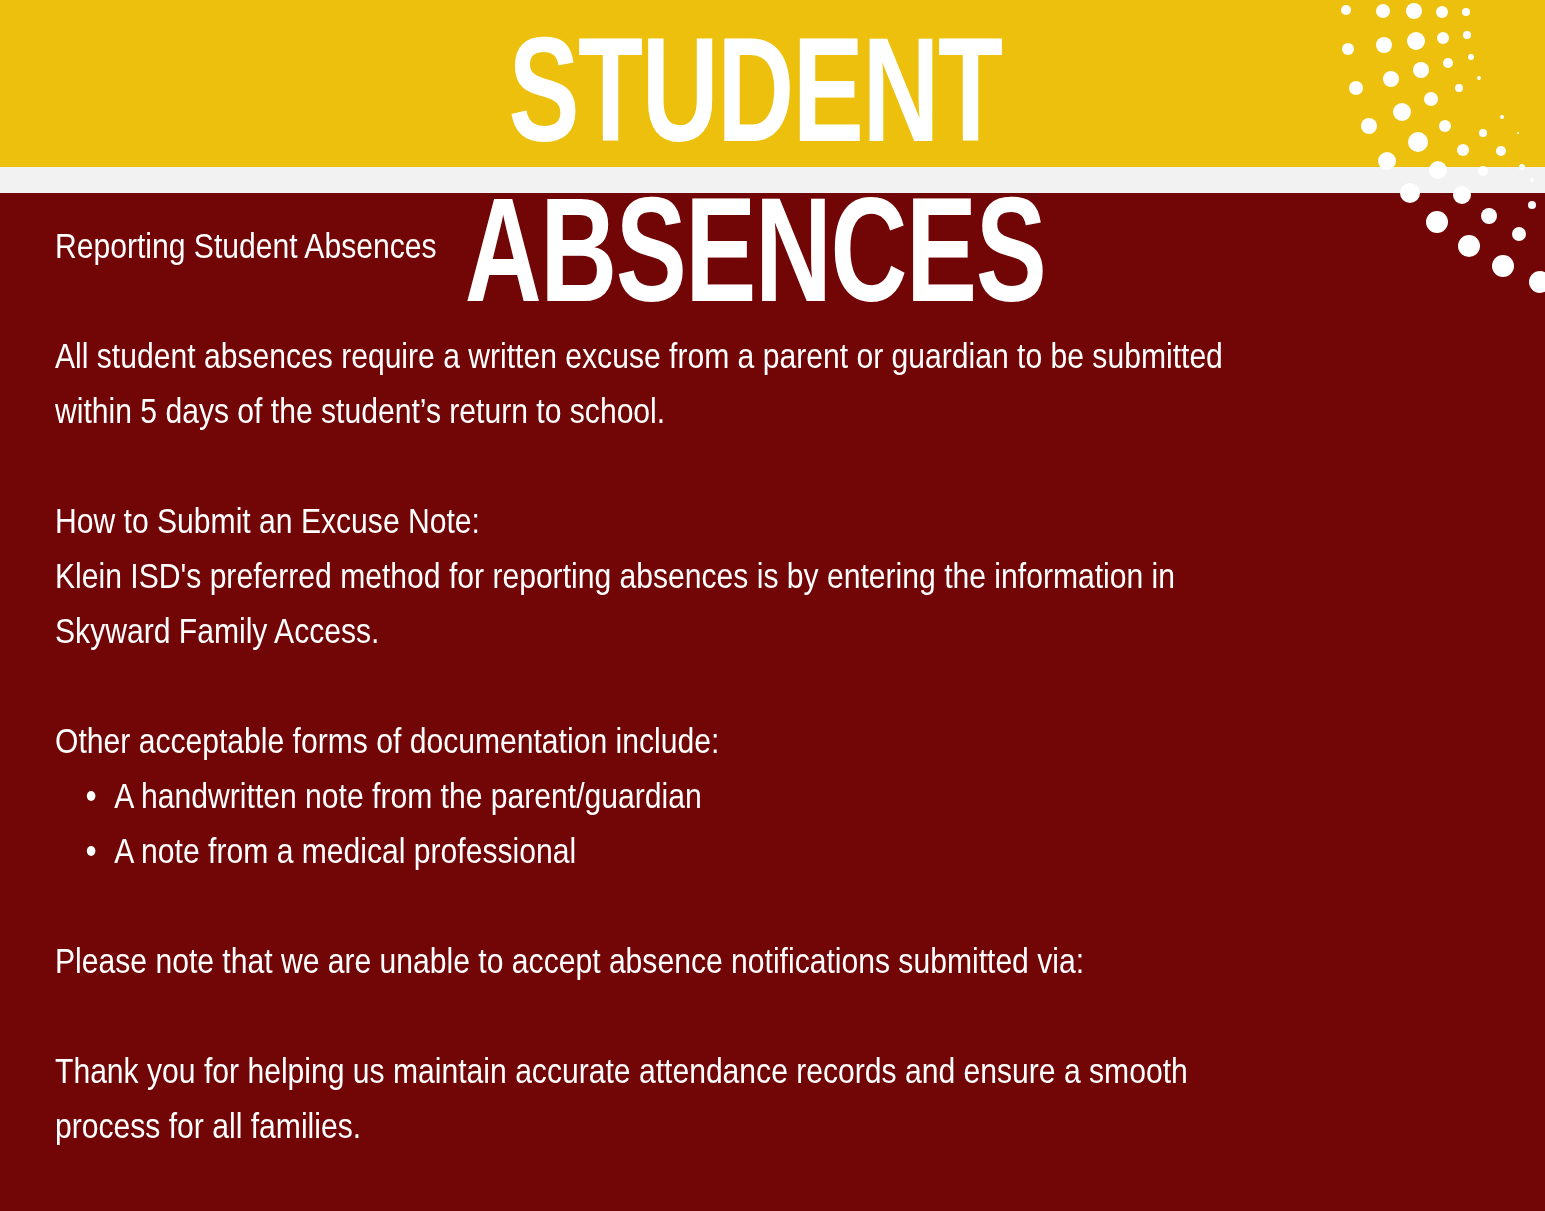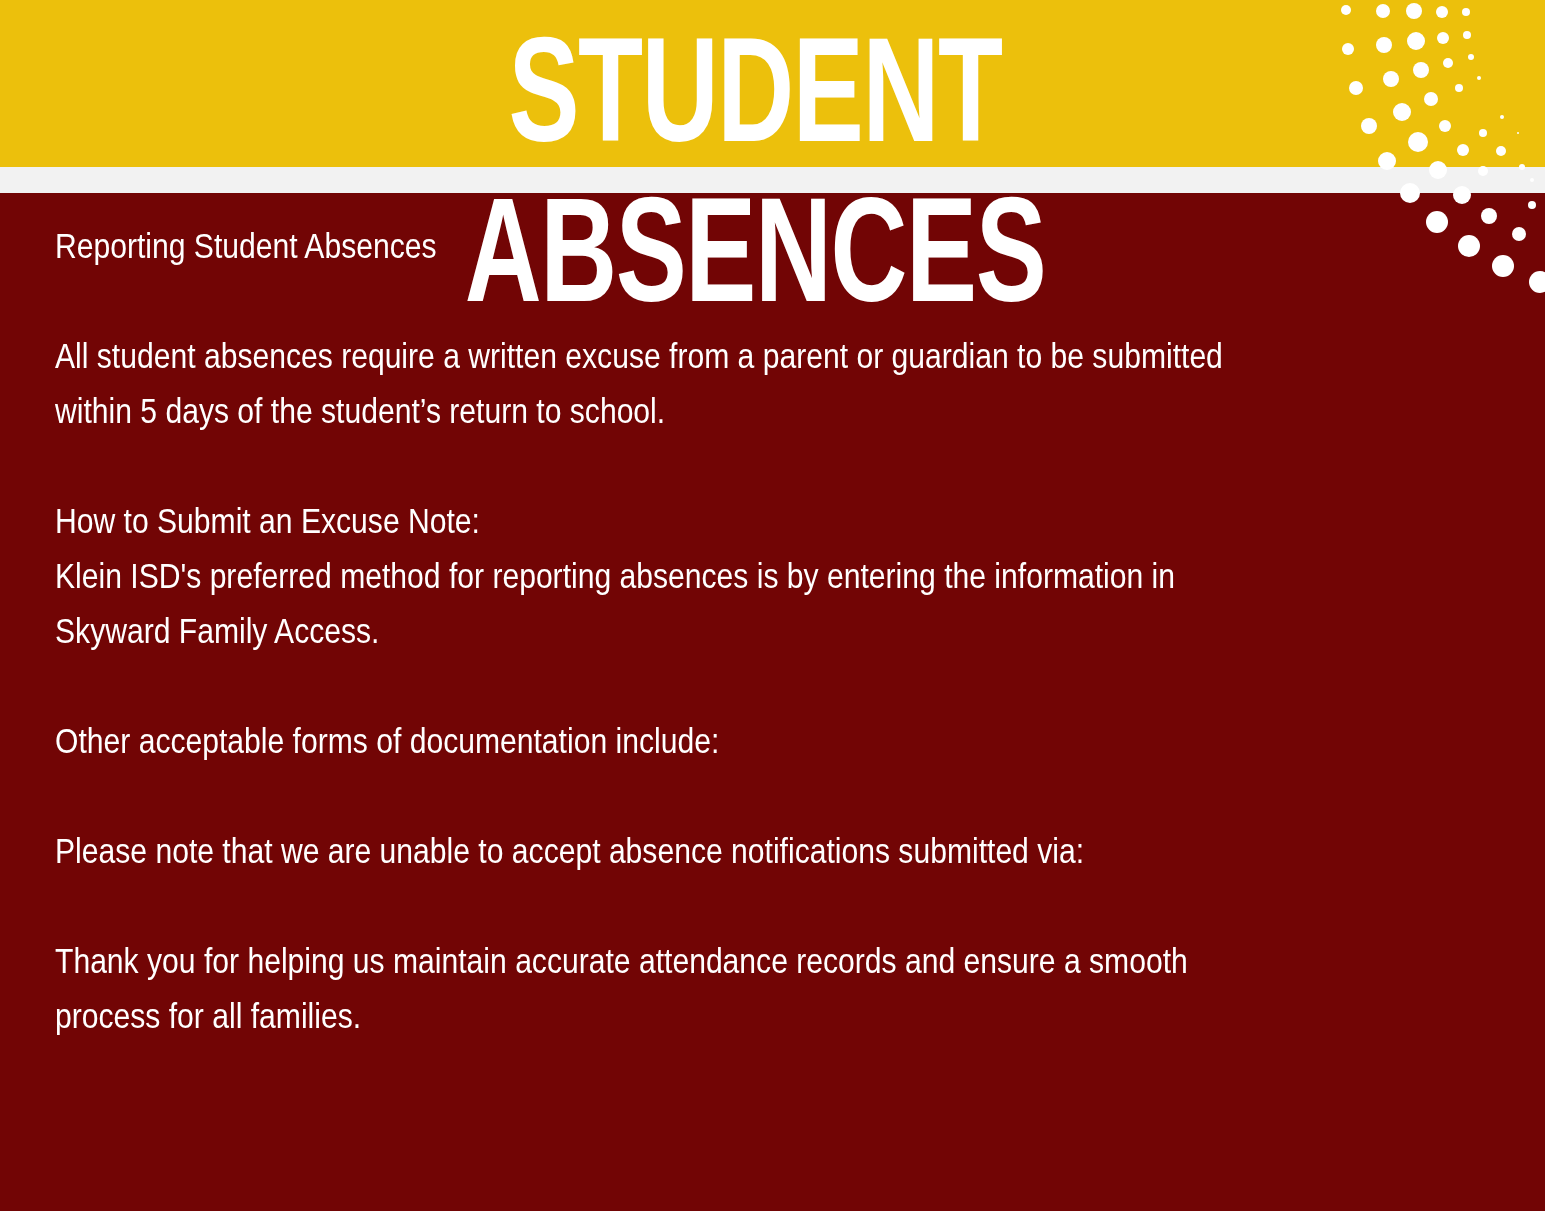--- a/index.html
+++ b/index.html
@@ -97,18 +97,22 @@
   <p>Reporting Student Absences</p>
   <div class="gap"></div>
   <p>All student absences require a written excuse from a parent or guardian to be submitted</p>
   <p>within 5 days of the student’s return to school.</p>
   <div class="gap"></div>
   <p>How to Submit an Excuse Note:</p>
   <p>Klein ISD's preferred method for reporting absences is by entering the information in</p>
   <p>Skyward Family Access.</p>
   <div class="gap"></div>
   <p>Other acceptable forms of documentation include:</p>
+  <ul>
+    <li><span class="bullet"></span><span>A handwritten note from the parent/guardian</span></li>
+    <li><span class="bullet"></span><span>A note from a medical professional</span></li>
+  </ul>
   <div class="gap"></div>
   <p>Please note that we are unable to accept absence notifications submitted via:</p>
   <div class="gap"></div>
   <p>Thank you for helping us maintain accurate attendance records and ensure a smooth</p>
   <p>process for all families.</p>
 </div>
 
 </body></html>

